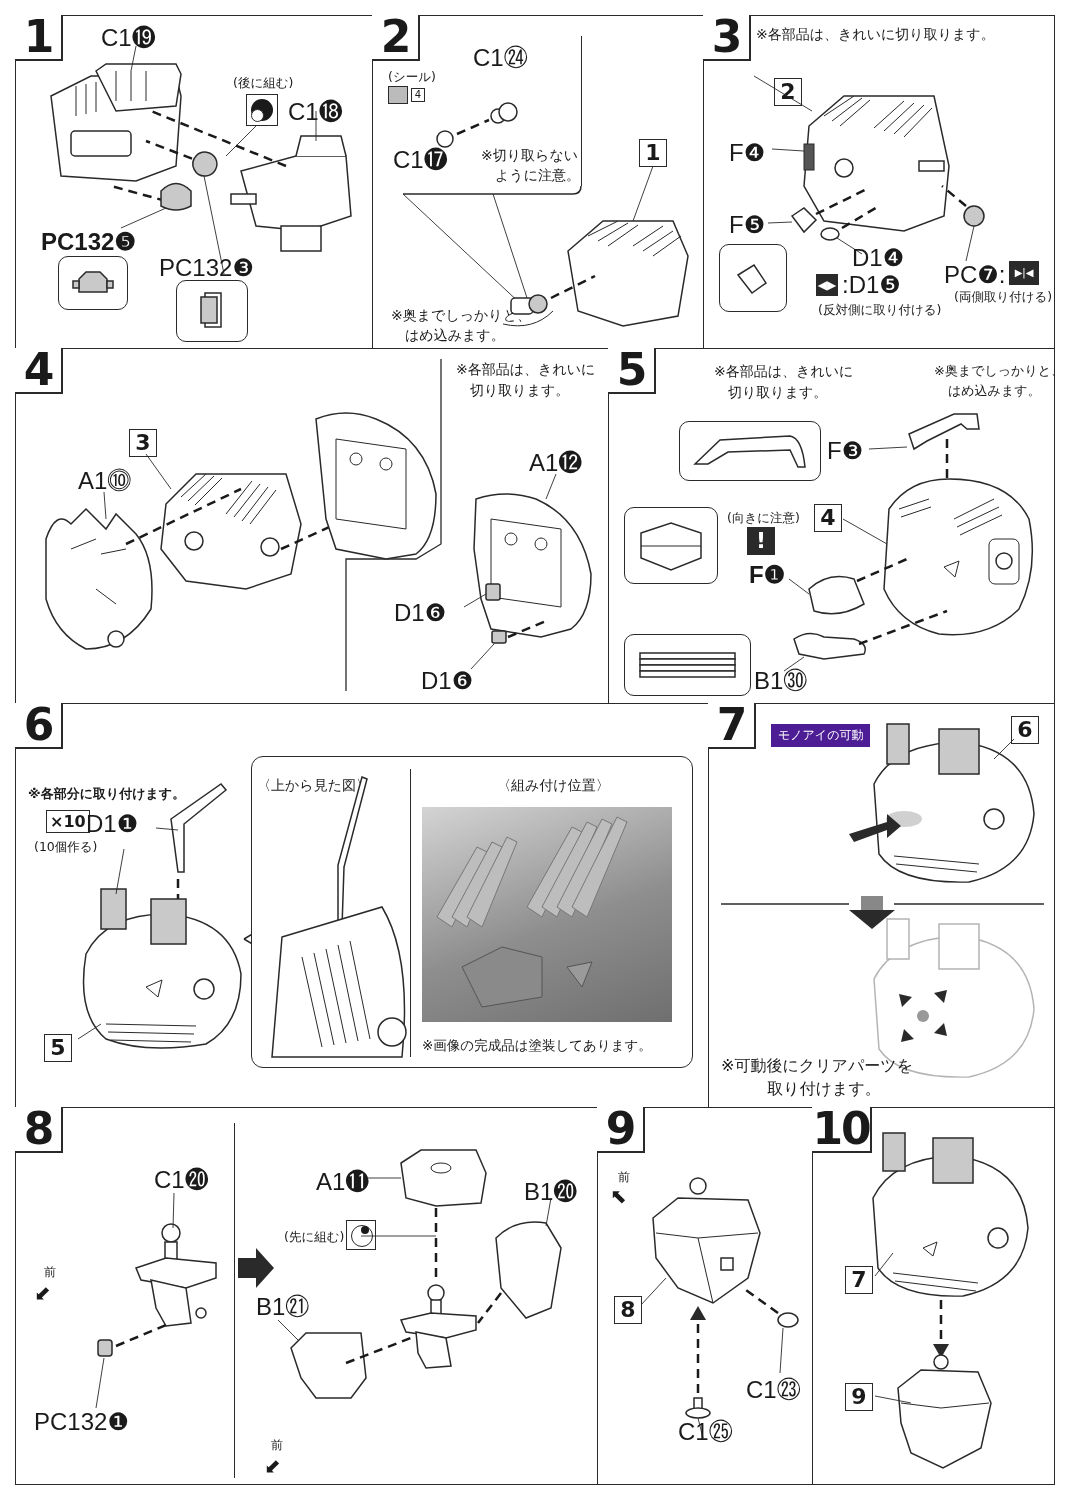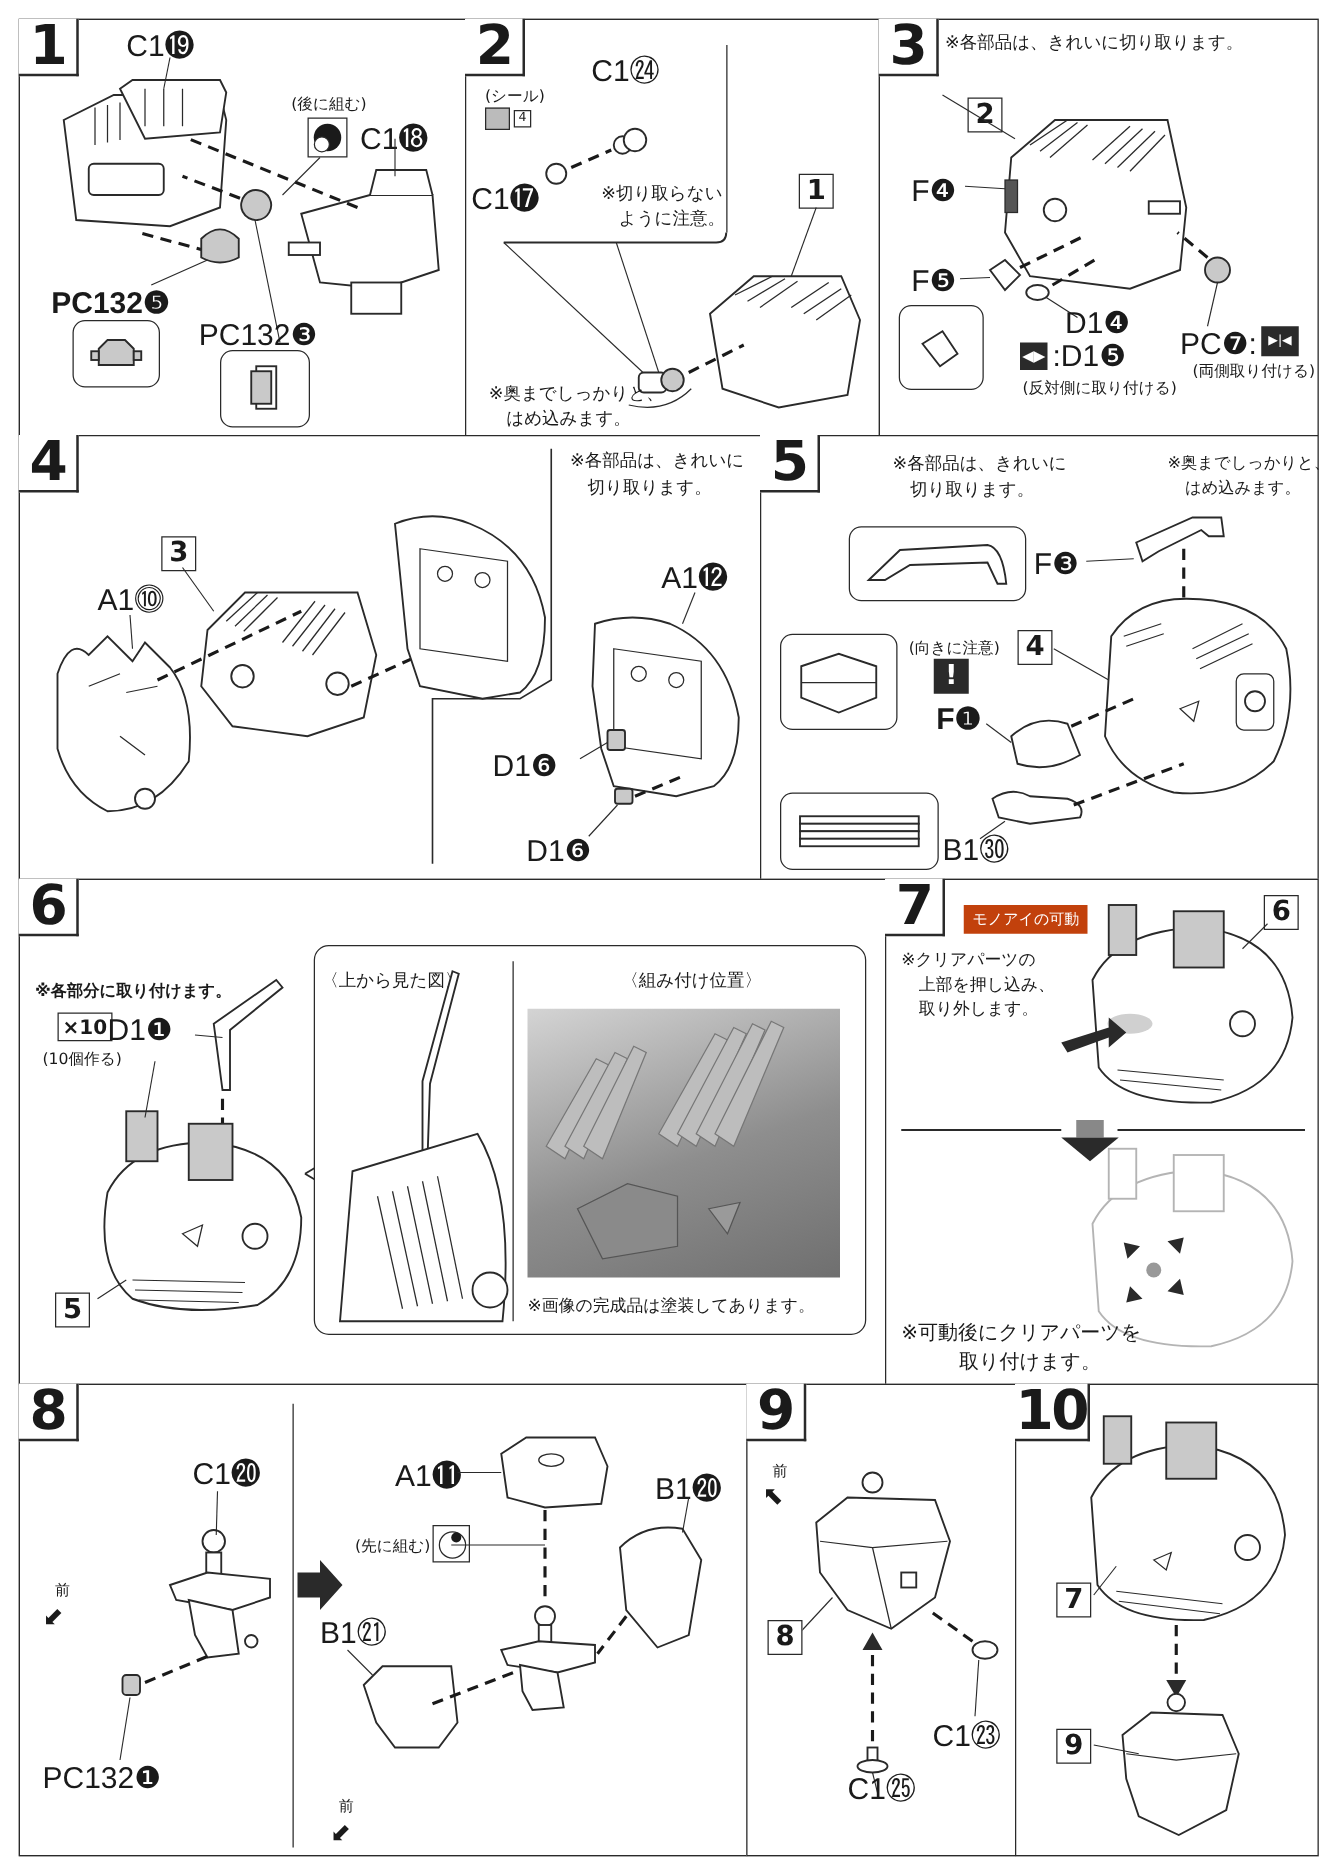--- a/index.html
+++ b/index.html
@@ -13,21 +13,21 @@
              font-family: "DejaVu Sans", sans-serif; font-weight: 900; font-size: 44px; line-height: 44px;
              text-align: center; color: #1a1a1a; background: #fff; letter-spacing: -2px; }
   .stepnum.wide { width: 58px; }
   .lbl { position: absolute; font-family: "Liberation Sans", sans-serif; font-size: 22px; color: #1a1a1a; white-space: nowrap; }
   .lbl.big { font-size: 24px; }
   .note { position: absolute; font-size: 12.5px; color: #1a1a1a; line-height: 1.5; white-space: nowrap; }
   .ref { position: absolute; border: 1.5px solid #2a2a2a; background: #fff; font-weight: 900;
          font-size: 22px; width: 26px; height: 26px; line-height: 26px; text-align: center; }
   .inset { position: absolute; border: 1.5px solid #2a2a2a; border-radius: 10px; background: #fff; }
   .vline { position: absolute; width: 0; border-left: 1.5px solid #2a2a2a; }
-  .tag { position: absolute; background: #c2410c; color: #fff; font-size: 12px; padding: 3px 7px; }
+  .tag { position: absolute; background: #4c1d95; color: #fff; font-size: 12px; padding: 3px 7px; }
   svg.art { position: absolute; overflow: visible; }
   .arrowdash { stroke: #1a1a1a; stroke-width: 2.5; stroke-dasharray: 9 6; fill: none; }
   .part { fill: #fff; stroke: #2a2a2a; stroke-width: 1.5; }
   .partg { fill: #c9c9c9; stroke: #2a2a2a; stroke-width: 1.5; }
   .leader { stroke: #2a2a2a; stroke-width: 0.9; fill: none; }
   .photo { position: absolute; background: linear-gradient(160deg, #d4d4d4, #8e8e8e 55%, #6f6f6f); }
   .sq { position: absolute; border: 1px solid #2a2a2a; background: #fff; font-size: 10px; text-align: center; }
 </style>
 </head>
 <body>
@@ -86,21 +86,21 @@
       </svg>
   </div>
 </div>
 
 <div class="panel" style="left:372px;top:15px;width:332px;height:334px;">
   <div class="stepnum">2</div>
   <div class="lbl big" style="left:100px;top:28px;">C1㉔</div>
   <div class="note" style="left:15px;top:52px;">(シール)</div>
   <div style="position:absolute;left:15px;top:70px;width:18px;height:16px;border:1px solid #2a2a2a;background:#bbb;"></div>
   <div class="sq" style="left:38px;top:72px;width:12px;height:12px;line-height:12px;">4</div>
-  <div class="lbl big" style="left:4px;top:130px;">C1⓱</div>
+  <div class="lbl big" style="left:20px;top:130px;">C1⓱</div>
   <div class="note" style="left:108px;top:130px;font-size:14px;line-height:1.4;">
     <span>※切り取らない</span><br>
     <span style="padding-left:14px;">ように注意。</span>
   </div>
   <div class="ref" style="left:266px;top:123px;">1</div>
   <div class="vline" style="left:208px;top:20px;height:150px;"></div>
   <svg class="art" style="left:0;top:0;" width="332" height="334">
     <path d="M208 170 Q208 178 200 178 L30 178" fill="none" stroke="#2a2a2a" stroke-width="1.5"></path>
     <line class="leader" x1="30" y1="178" x2="150" y2="290"></line>
     <line class="leader" x1="120" y1="178" x2="155" y2="285"></line>
@@ -345,25 +345,20 @@
       </svg>
     </div>
     <div class="note" style="left:170px;top:278px;font-size:13.5px;">※画像の完成品は塗装してあります。</div>
   </div>
 </div>
 
 <div class="panel" style="left:708px;top:703px;width:347px;height:405px;">
   <div class="stepnum">7</div>
   <div class="tag" style="left:62px;top:20px;">モノアイの可動</div>
   <div class="ref" style="left:302px;top:12px;">6</div>
-  <div class="note" style="left:12px;top:55px;font-size:13.5px;line-height:1.45;">
-    <span>※クリアパーツの</span><br>
-    <span style="padding-left:14px;">上部を押し込み、</span><br>
-    <span style="padding-left:14px;">取り外します。</span>
-  </div>
   <svg class="art" style="left:0;top:0;" width="347" height="405">
     <path class="part" d="M165 80 Q185 40 250 38 Q320 45 325 110 Q320 165 260 178 Q190 180 170 150 Z"></path>
     <rect class="partg" x="178" y="20" width="22" height="40"></rect>
     <rect class="partg" x="230" y="25" width="40" height="45"></rect>
     <line class="leader" x1="305" y1="35" x2="285" y2="55"></line>
     <ellipse cx="195" cy="115" rx="18" ry="8" fill="#d0d0d0"></ellipse>
     <path d="M140 130 L178 118 L178 110 L192 122 L178 134 L178 126 L145 138 Z" fill="#2a2a2a"></path>
     <g stroke="#2a2a2a" fill="none">
         <line x1="185" y1="152" x2="270" y2="160"></line>
         <line x1="187" y1="160" x2="268" y2="168"></line>

